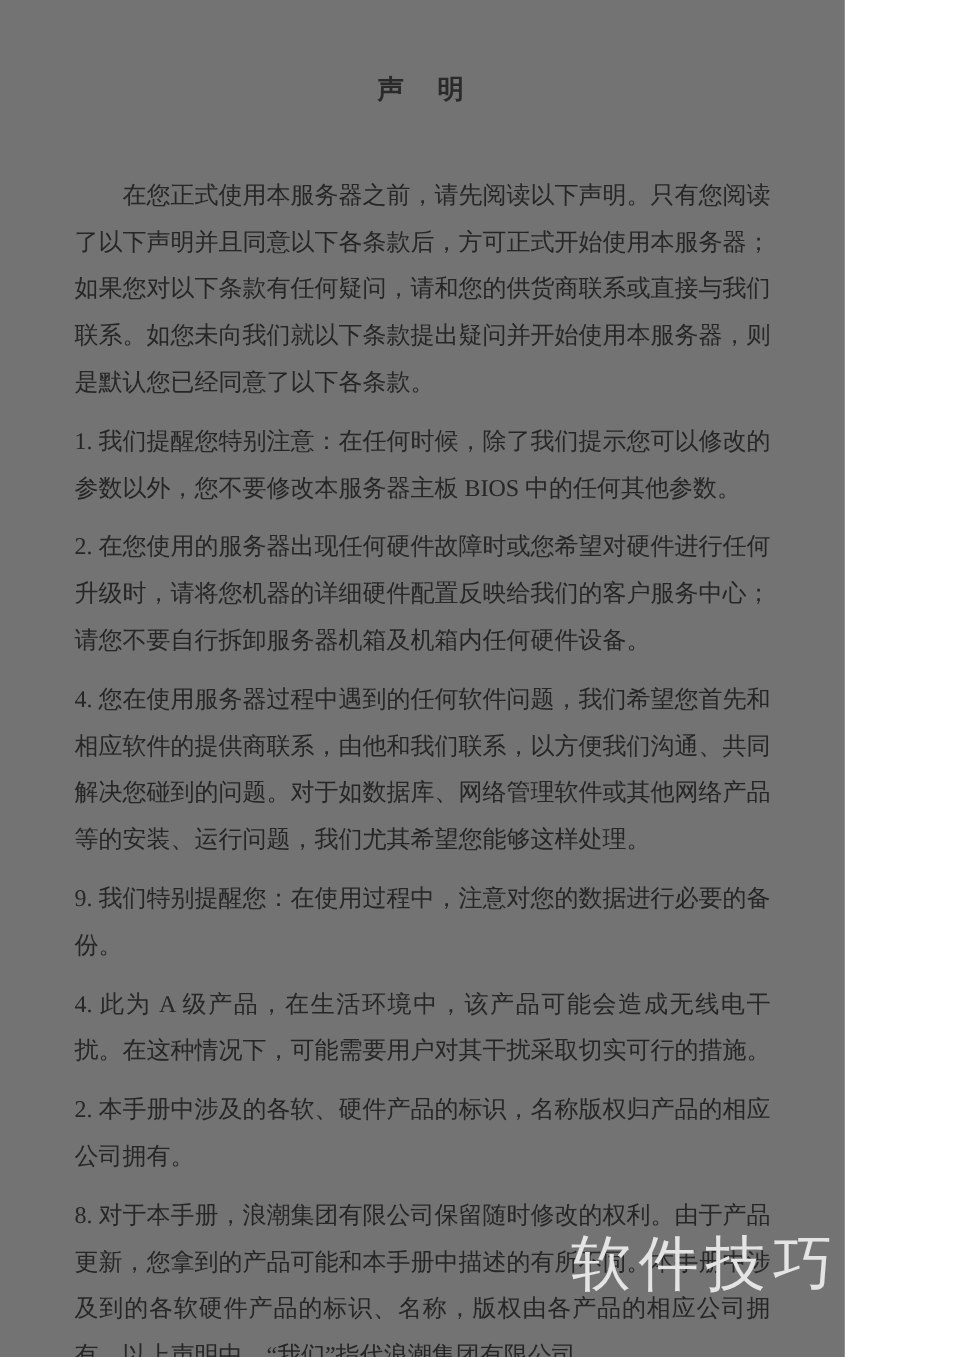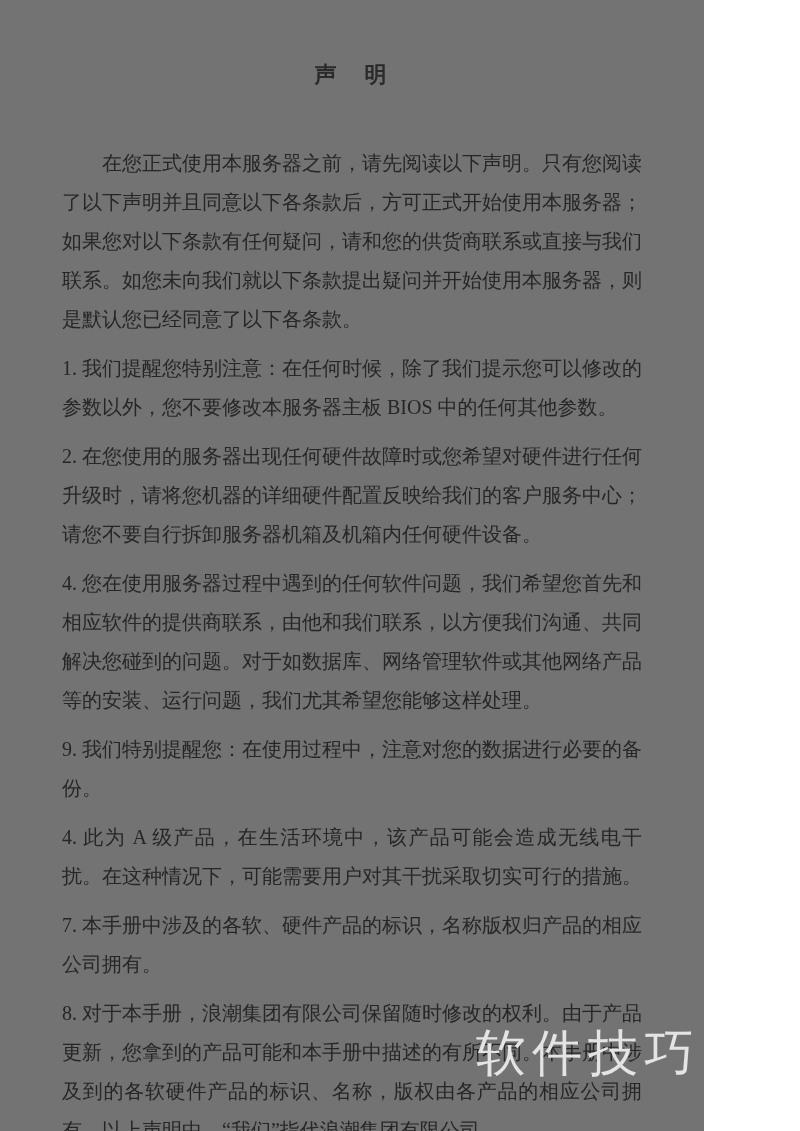--- a/index.html
+++ b/index.html
@@ -56,19 +56,19 @@
 <div class="page">
   <h1 class="doc-title">声　明</h1>
 
   <div class="doc-body">
     <p class="indent">在您正式使用本服务器之前，请先阅读以下声明。只有您阅读了以下声明并且同意以下各条款后，方可正式开始使用本服务器；如果您对以下条款有任何疑问，请和您的供货商联系或直接与我们联系。如您未向我们就以下条款提出疑问并开始使用本服务器，则是默认您已经同意了以下各条款。</p>
     <p>1. 我们提醒您特别注意：在任何时候，除了我们提示您可以修改的参数以外，您不要修改本服务器主板 BIOS 中的任何其他参数。</p>
     <p>2. 在您使用的服务器出现任何硬件故障时或您希望对硬件进行任何升级时，请将您机器的详细硬件配置反映给我们的客户服务中心；请您不要自行拆卸服务器机箱及机箱内任何硬件设备。</p>
     <p>4. 您在使用服务器过程中遇到的任何软件问题，我们希望您首先和相应软件的提供商联系，由他和我们联系，以方便我们沟通、共同解决您碰到的问题。对于如数据库、网络管理软件或其他网络产品等的安装、运行问题，我们尤其希望您能够这样处理。</p>
     <p>9. 我们特别提醒您：在使用过程中，注意对您的数据进行必要的备份。</p>
     <p>4. 此为 A 级产品，在生活环境中，该产品可能会造成无线电干扰。在这种情况下，可能需要用户对其干扰采取切实可行的措施。</p>
-    <p>7. 本手册中涉及的各软、硬件产品的标识，名称版权归产品的相应公司拥有。</p>
+    <p>2. 本手册中涉及的各软、硬件产品的标识，名称版权归产品的相应公司拥有。</p>
     <p>8. 对于本手册，浪潮集团有限公司保留随时修改的权利。由于产品更新，您拿到的产品可能和本手册中描述的有所不同。本手册中涉及到的各软硬件产品的标识、名称，版权由各产品的相应公司拥有。以上声明中，“我们”指代浪潮集团有限公司。</p>
     <p>6. 浪潮集团有限公司拥有对以上声明的最终解释权。</p>
   </div>
 
   <div class="watermark">软件技巧</div>
 </div>
 
 </body></html>

